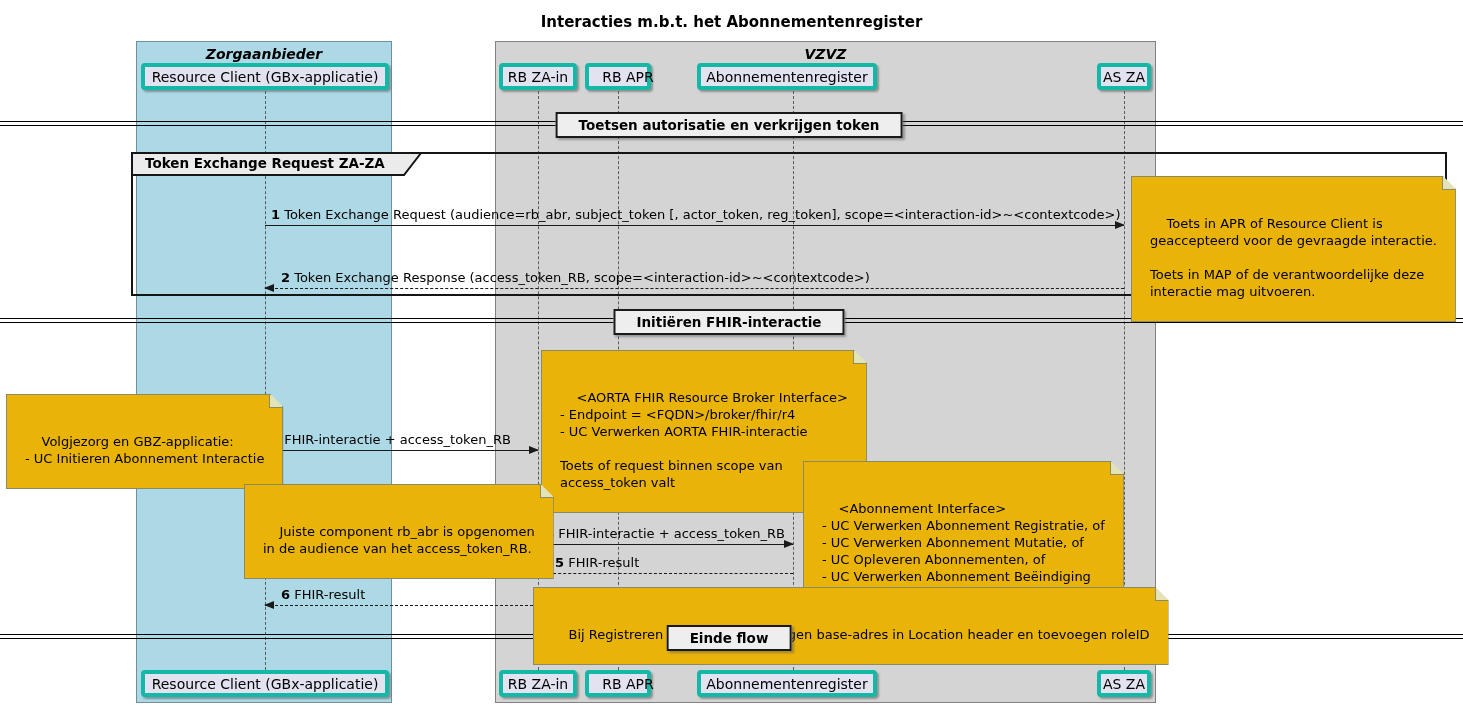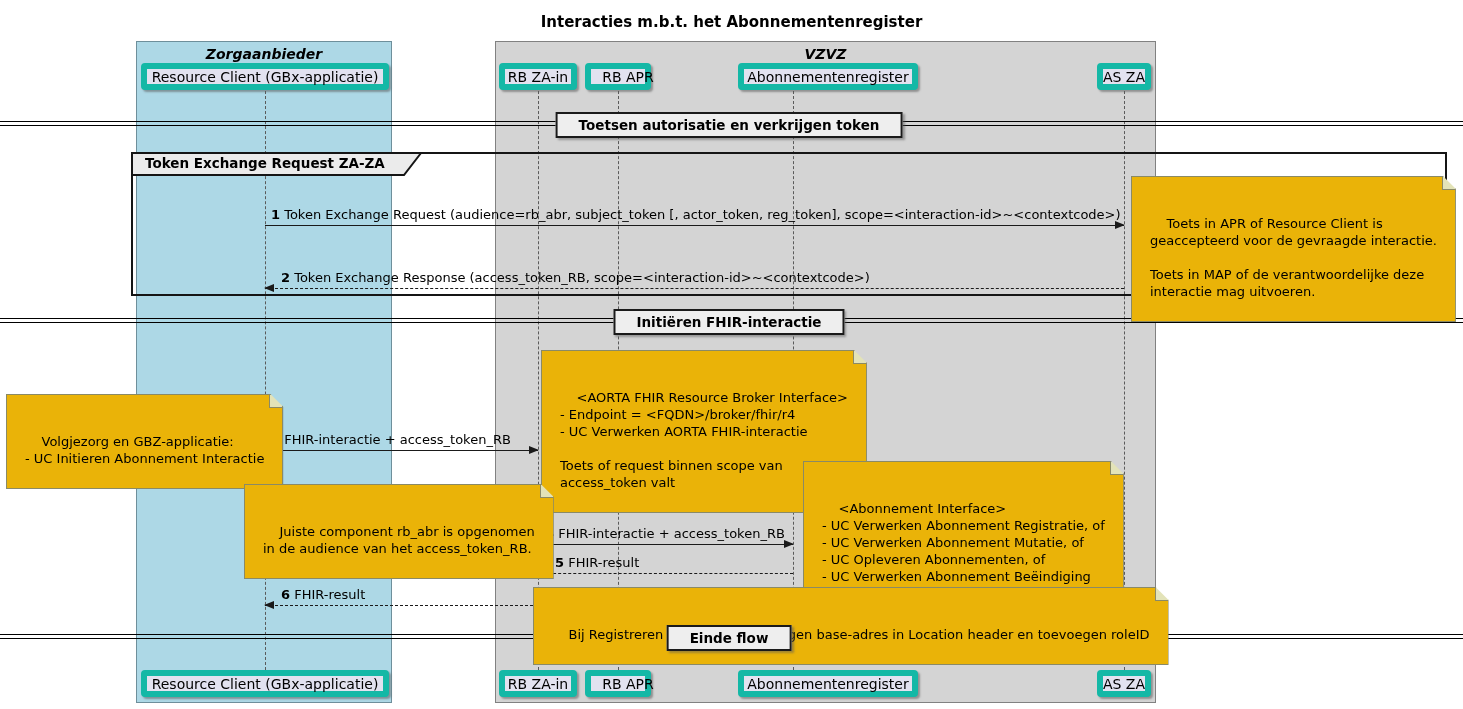--- a/index.html
+++ b/index.html
@@ -17,29 +17,29 @@
   .group-label { margin-top:4px; text-align:center; font-weight:bold; font-size:14px;font-style:italic; }
 
   
   .lifeline { position:absolute; top:91px; height:579px; width:0;
               border-left:1px dashed #5a5a5a; z-index:1; }
   .ll-rc   { left:265px; } .ll-rbza { left:538px; } .ll-rbapr{ left:618px; }
   .ll-ar   { left:793px; } .ll-asza { left:1124px; }
 
   
   .participant { position:absolute; height:27px; background:#E2E2F0;
-                 border:6px solid #14b8a6; border-radius:4px;
+                 border:4px solid #14b8a6; border-radius:4px;
                  box-shadow:2px 2px 2px rgba(90,90,90,.55);
                  display:flex; align-items:center; justify-content:center;
                  font-size:14px; white-space:nowrap; z-index:4; }
   .p-top { top:63px; } .p-bot { top:670px; }
   .p-rc   { left:141px; width:248px; }
   .p-rbza { left:499px; width:78px; }
   .p-rbapr{ left:585px; width:66px;padding-left:20px; }
-  .p-ar   { left:738px; width:180px; }
+  .p-ar   { left:697px; width:180px; }
   .p-asza { left:1097px; width:54px; }
 
   
   .divider-line { position:absolute; left:0; width:1463px; height:5px;
                   border-top:1px solid #000; border-bottom:1px solid #000; z-index:2; }
   .dl-1 { top:121px; } .dl-2 { top:318px; } .dl-3 { top:634px; }
   .divider-label { position:absolute; left:729px; transform:translateX(-50%);
                    padding:3px 21px; background:#EEEEEE; border:2px solid #1a1a1a;
                    font-weight:bold; font-size:13.5px; white-space:nowrap; z-index:6;
                    box-shadow:2px 2px 2px rgba(90,90,90,.5); }

